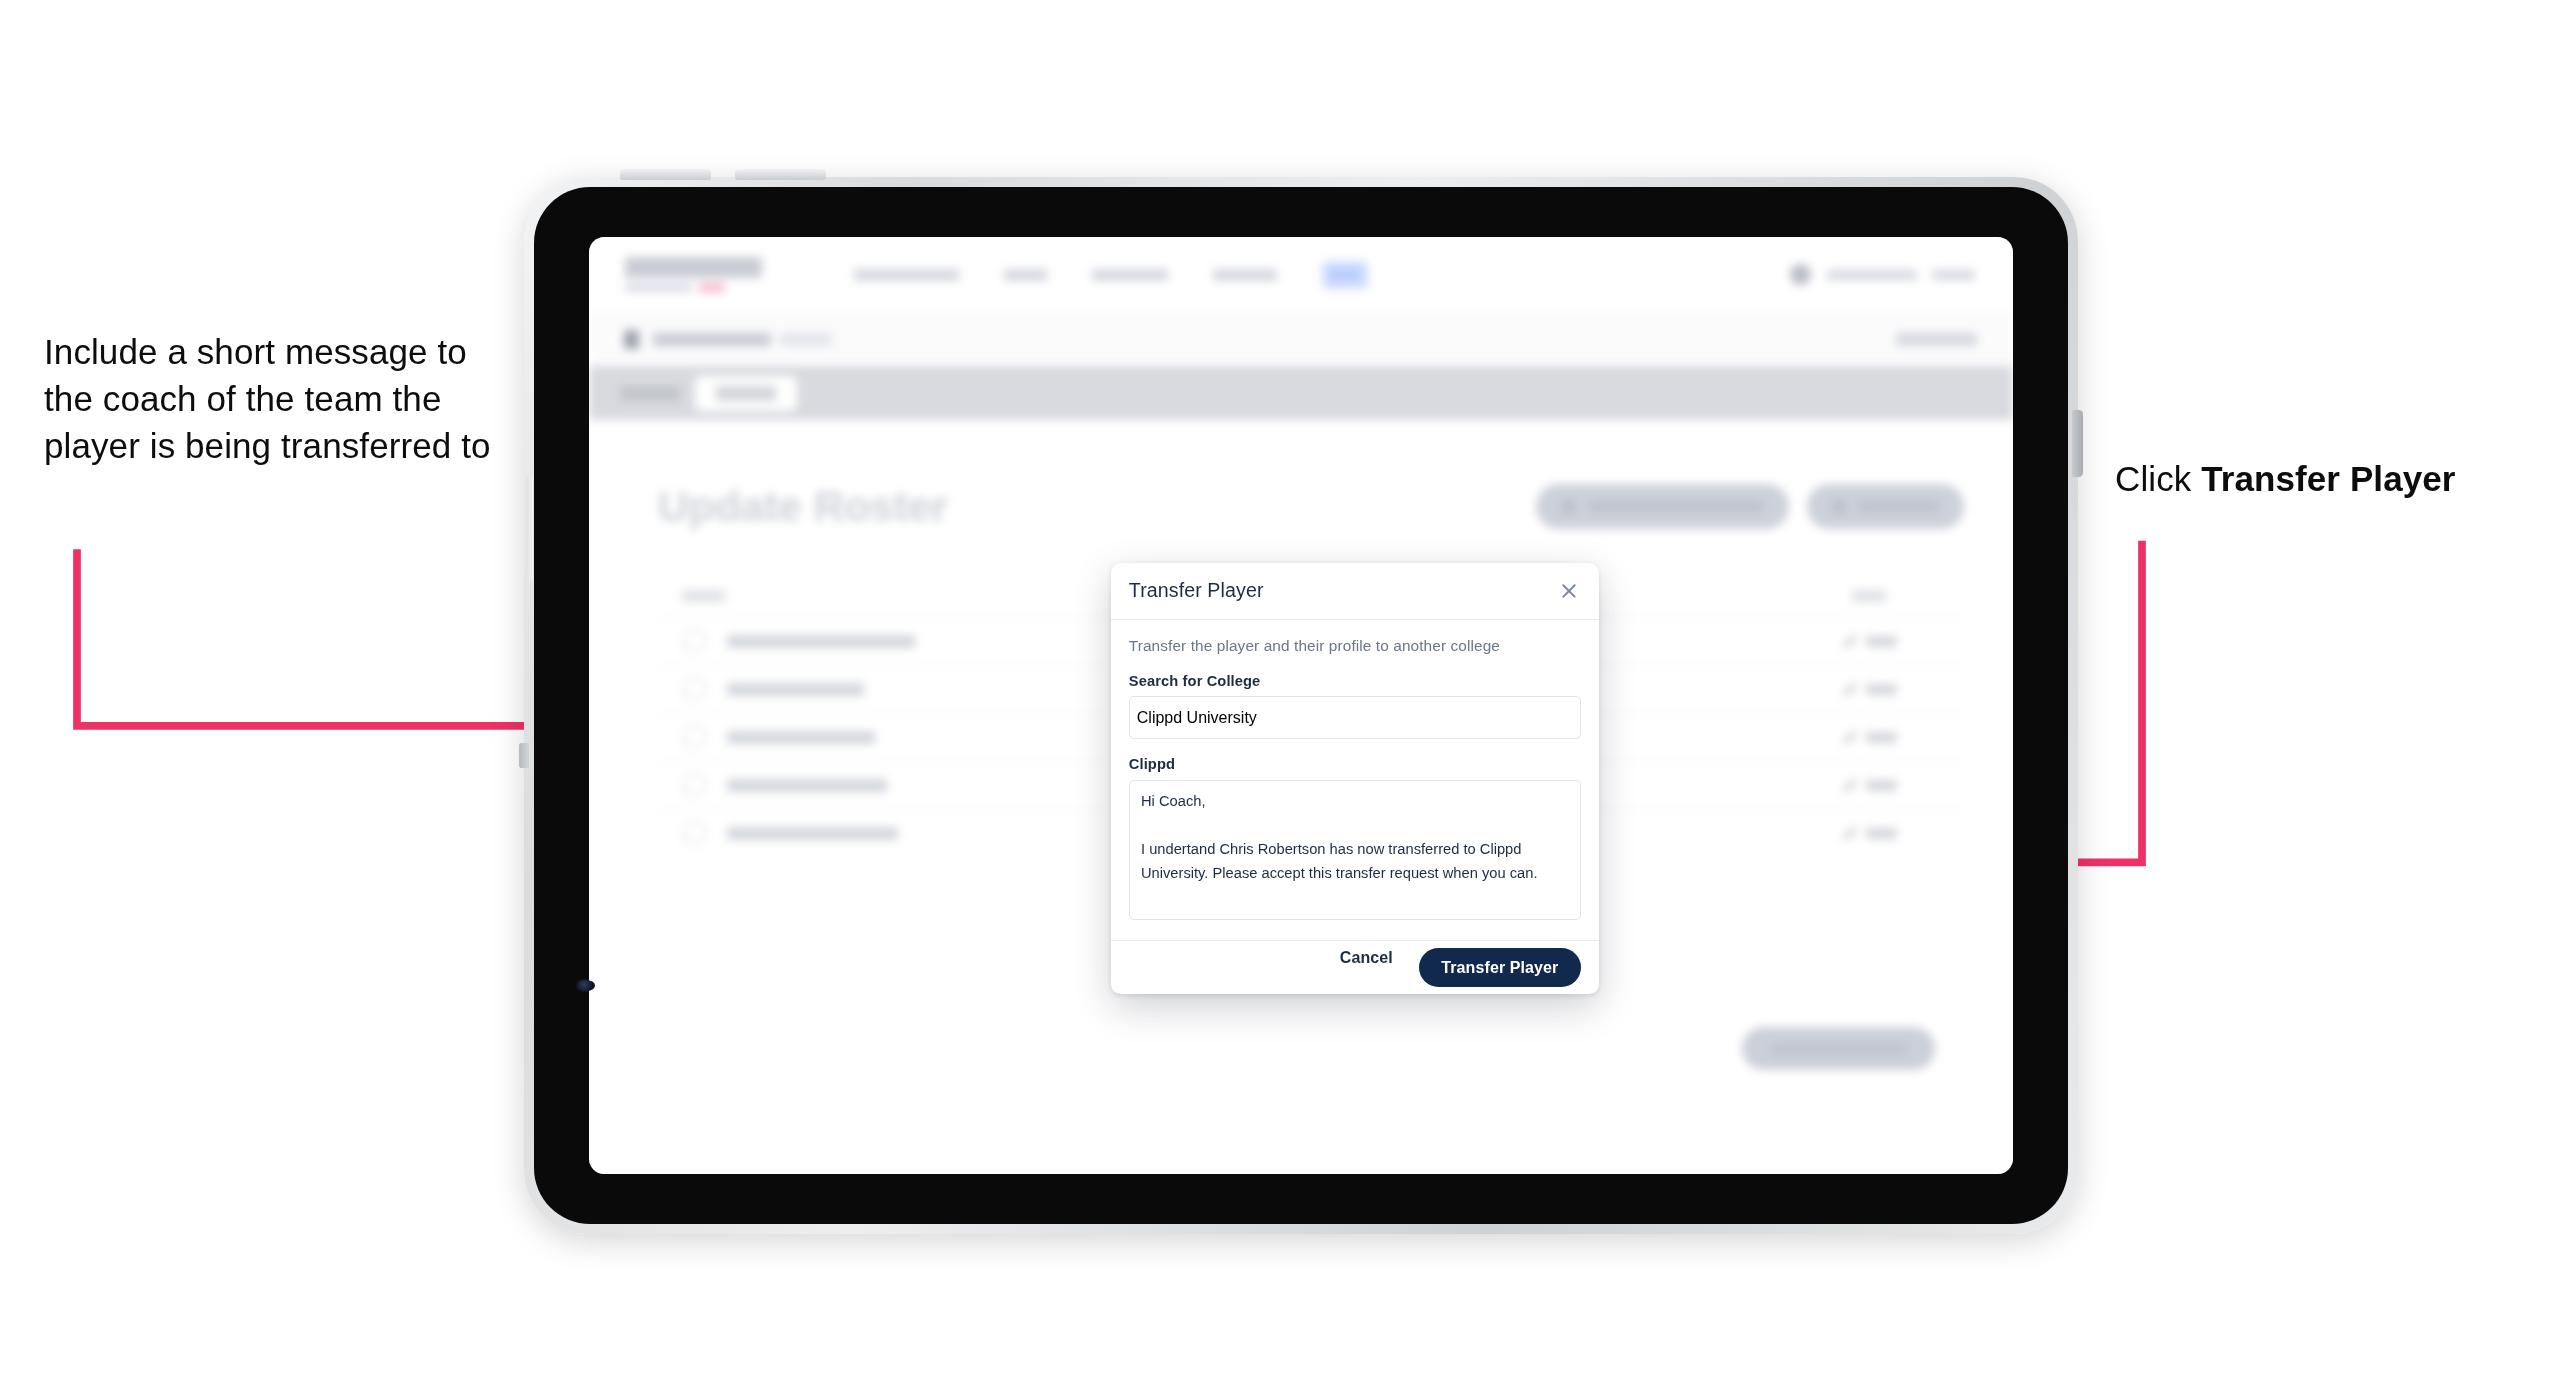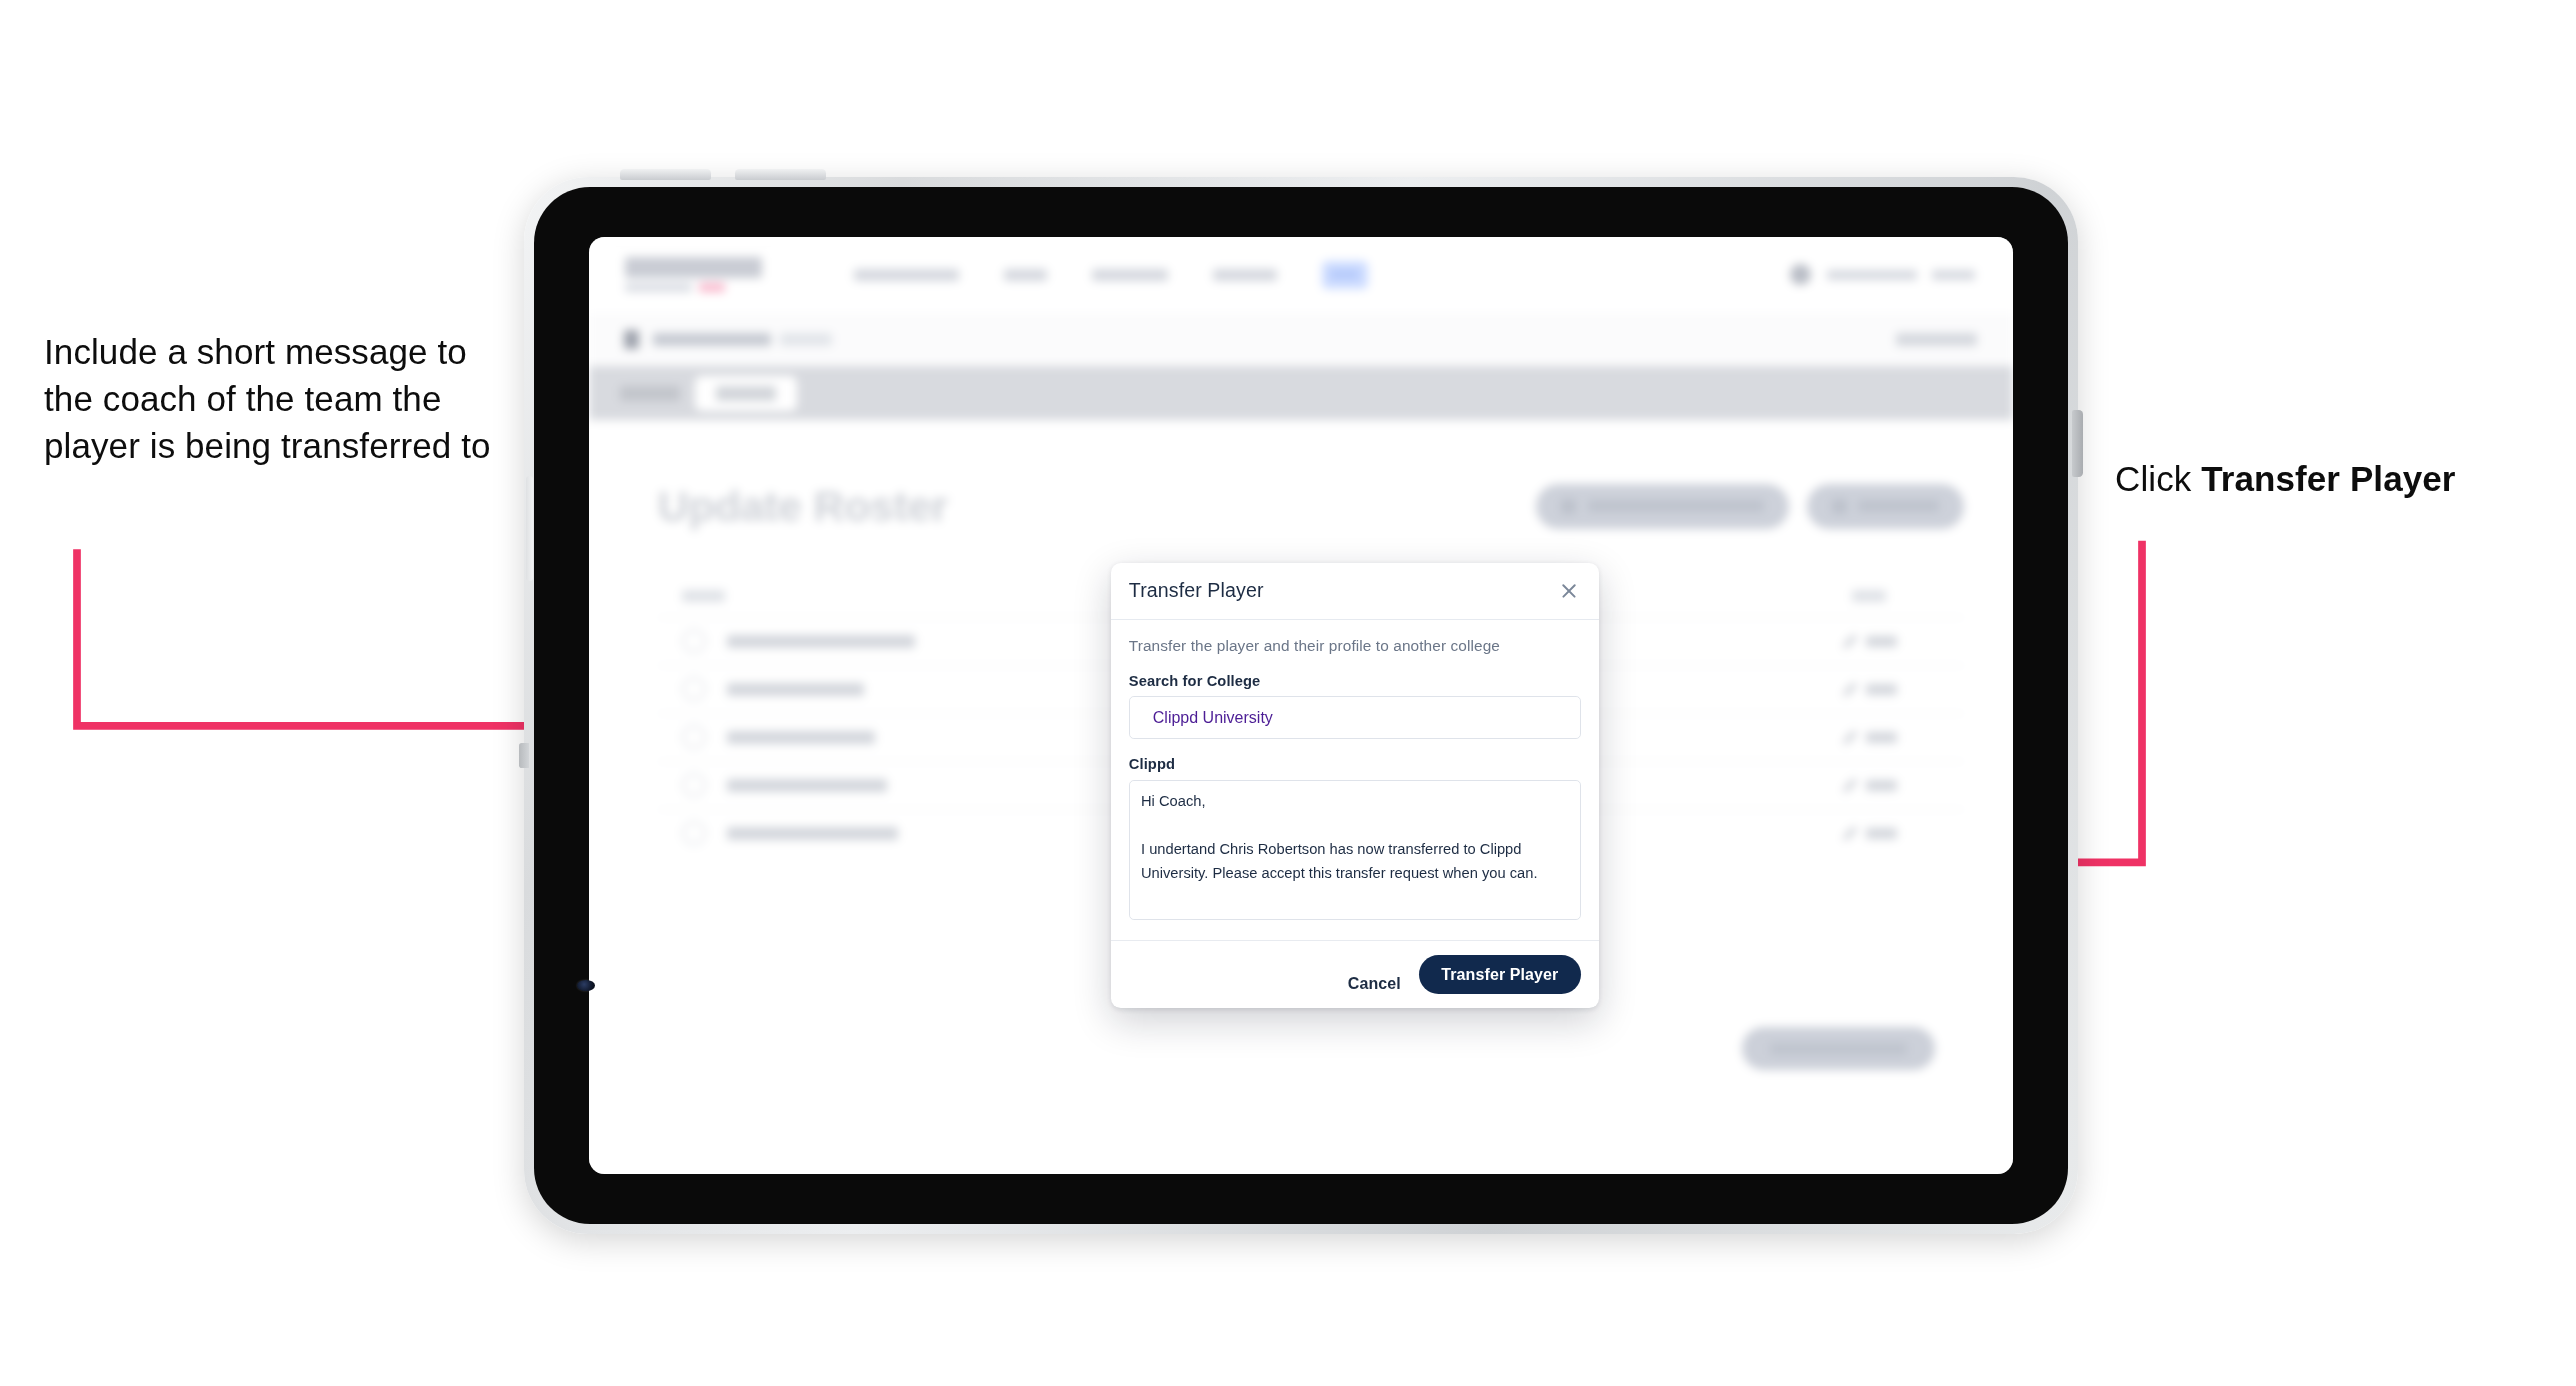--- a/index.html
+++ b/index.html
@@ -193,38 +193,38 @@
     font-size:15.4px;color:#6b7688;margin:0 0 18px 0;letter-spacing:0.1px;
   }
   .field-label{
     font-size:14.7px;color:#1d2c43;font-weight:700;margin-bottom:7.7px;letter-spacing:0.1px;
   }
   .text-input{
     width:100%;box-sizing:border-box;
     height:43px;border:1.1px solid #dfe3ea;border-radius:4.9px;
     background:#fff;
     font-family:"Liberation Sans", sans-serif;
-    font-size:16px;color:#4c1d95;
-    padding:0 23px;
+    font-size:16px;color:#000000;
+    padding:0 7px;
     outline:none;
   }
   .field-gap{height:17px;}
   .text-area{
     width:100%;box-sizing:border-box;
     height:140px;border:1.1px solid #dfe3ea;border-radius:4.9px;
     background:#fff;
     font-family:"Liberation Sans", sans-serif;
     font-size:14.7px;line-height:1.62;color:#1d2c43;
     padding:9px 11.2px;
     resize:none;outline:none;
   }
   .modal-footer{
     border-top:0.7px solid #e8ebf0;
-    padding:14px 18px;
-    display:flex;align-items:flex-end;justify-content:flex-end;gap:12px;
+    padding:7px 18px;
+    display:flex;align-items:flex-start;justify-content:flex-end;gap:20px;
   }
   .btn-cancel{
     background:none;border:none;cursor:pointer;
     font-family:"Liberation Sans", sans-serif;
     font-size:16px;font-weight:700;color:#1d2c43;letter-spacing:0.1px;
   }
   .btn-primary{
     background:#11294d;border:none;cursor:pointer;
     color:#ffffff;
     font-family:"Liberation Sans", sans-serif;

